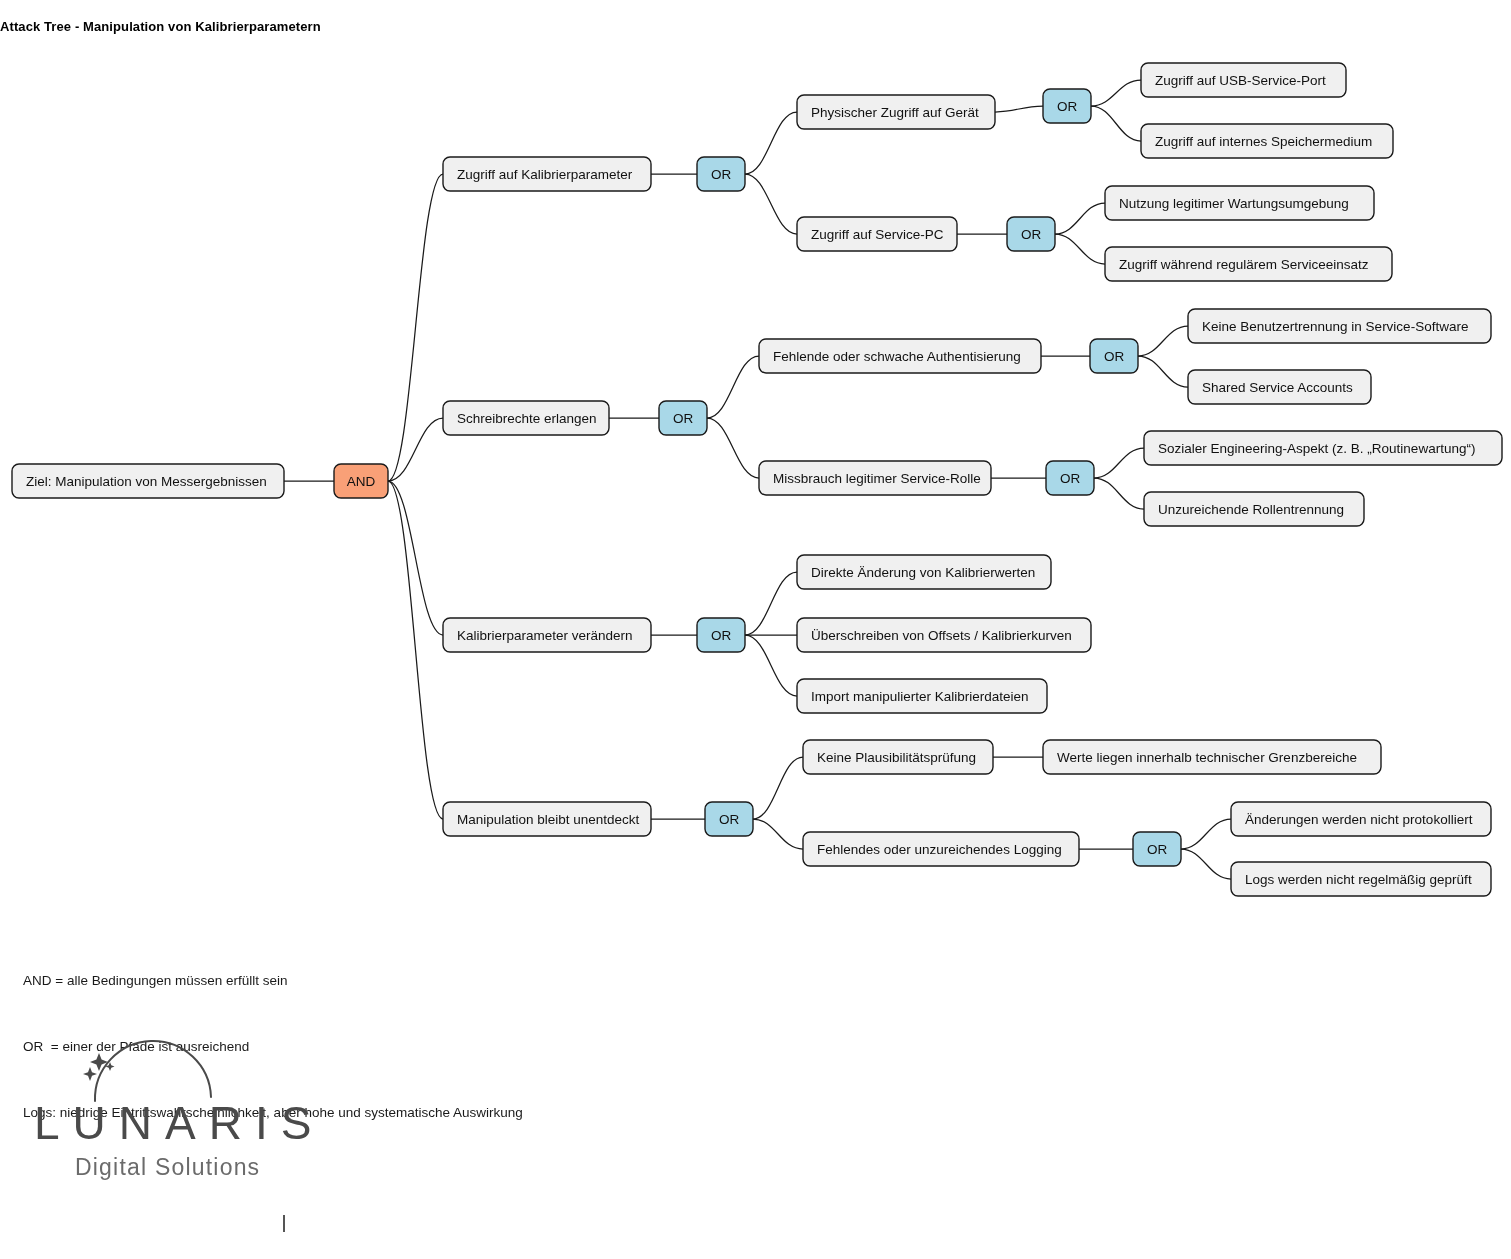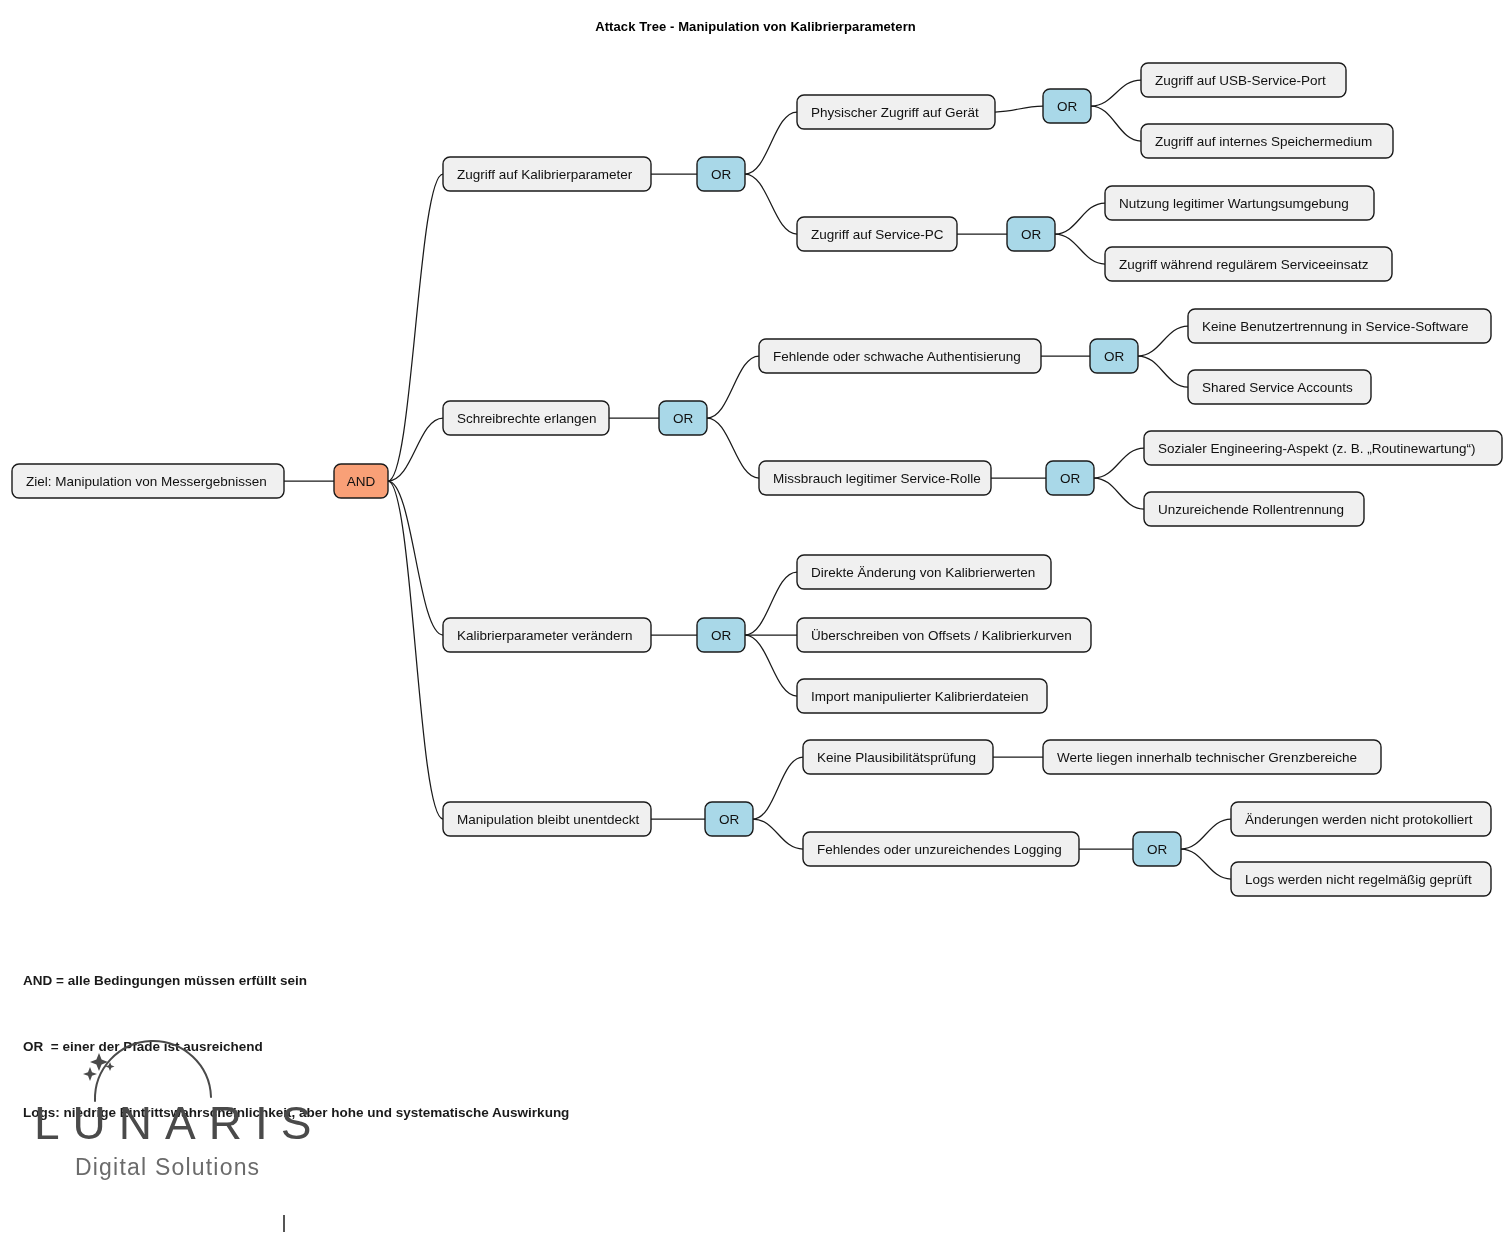--- a/index.html
+++ b/index.html
@@ -2,41 +2,41 @@
 <html><head>
 <meta charset="utf-8">
 <style>
   html,body{margin:0;padding:0;background:#ffffff;}
   body{
     width:1511px;height:1259px;position:relative;overflow:hidden;
     font-family:"Liberation Sans","DejaVu Sans",sans-serif;
     color:#000;
   }
   #diagram-title{
-    position:absolute;top:19px;left:0;width:1511px;text-align:center;
+    position:absolute;top:19px;left:0;width:1511px;
     font-size:13px;font-weight:bold;letter-spacing:0.1px;
   }
   #tree-svg{position:absolute;top:0;left:0;width:1511px;height:930px;}
   .edge{fill:none;stroke:#1a1a1a;stroke-width:1.25;}
   .node-box{fill:#f0f0f0;stroke:#1a1a1a;stroke-width:1.4;}
   .node-box.gate-and{fill:#f9a077;}
   .node-box.gate-or{fill:#a9d8e8;}
   .node-label{
     font-family:"Liberation Sans","DejaVu Sans",sans-serif;
     font-size:13.5px;fill:#111;dominant-baseline:middle;
   }
   .gate-label{
     font-family:"Liberation Sans","DejaVu Sans",sans-serif;
     font-size:13.5px;fill:#111;dominant-baseline:middle;text-anchor:middle;
   }
   #legend{
     position:absolute;left:23px;top:926px;
     font-size:13.5px;line-height:22px;color:#1a1a1a;white-space:pre;
   }
-  #legend div{white-space:pre;font-weight:bold;}
+  #legend div{white-space:pre;}
   #logo{position:absolute;left:20px;top:1023px;width:300px;height:165px;}
   .logo-wordmark{
     font-family:"Liberation Sans","DejaVu Sans",sans-serif;
     font-size:46px;letter-spacing:13px;fill:#4a4a4a;font-weight:300;
   }
   .logo-tagline{
     font-family:"Liberation Sans","DejaVu Sans",sans-serif;
     font-size:23px;letter-spacing:1.2px;fill:#6b6b6b;
   }
   .logo-arc{fill:none;stroke:#4a4a4a;stroke-width:2;stroke-linecap:round;}

